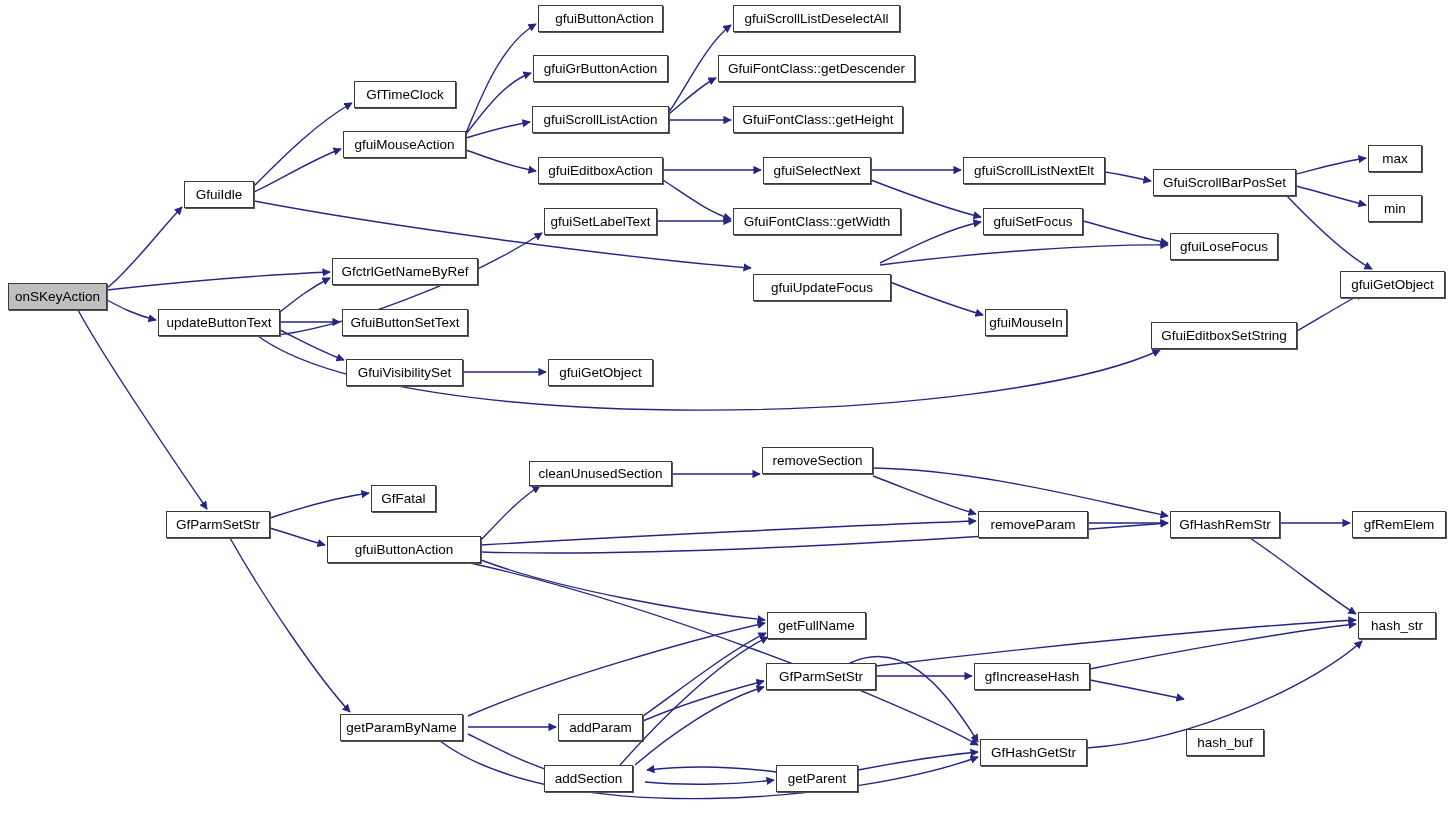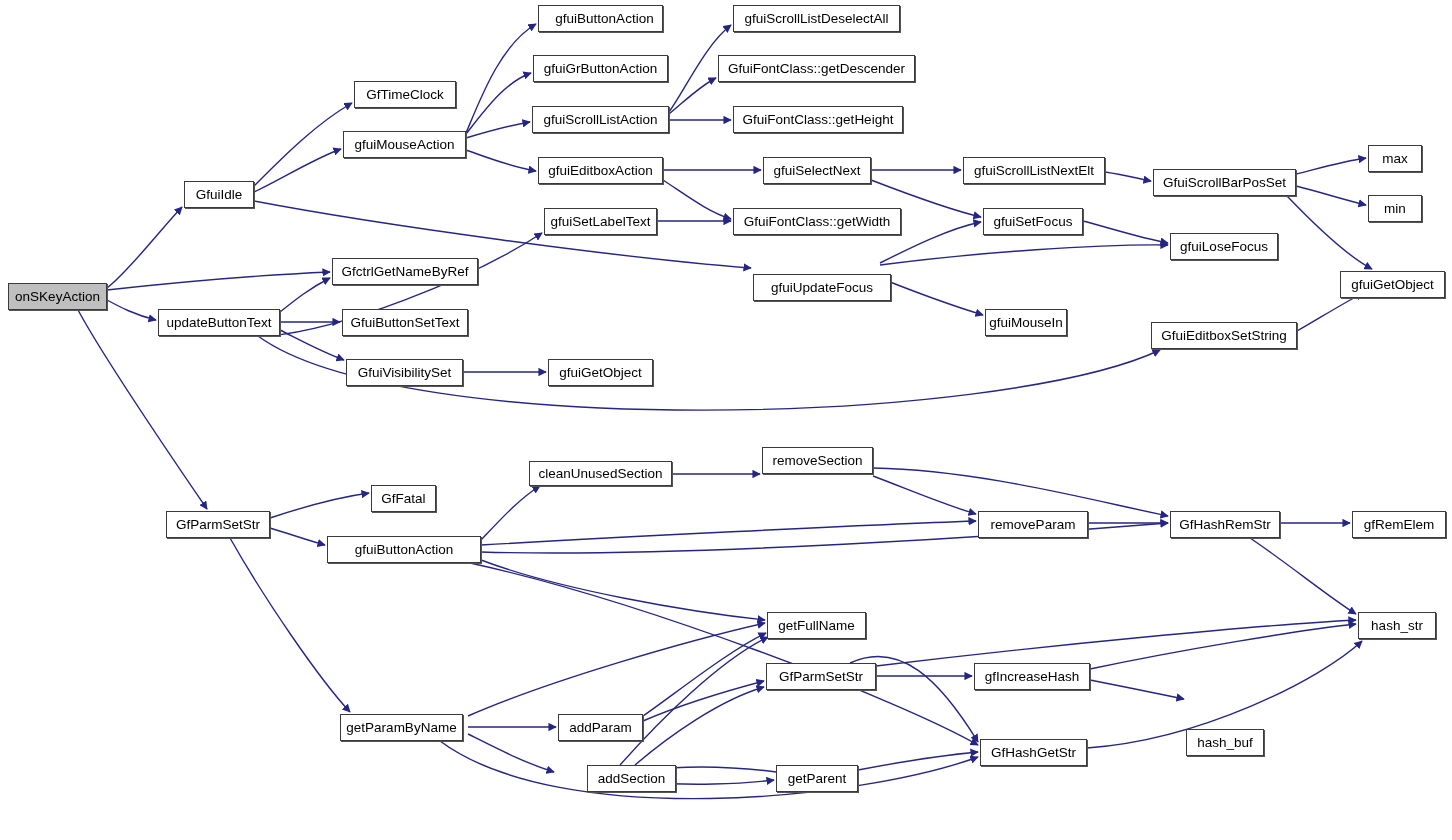--- a/index.html
+++ b/index.html
@@ -147,21 +147,21 @@
       </div>
       <div class="node" style="left: 529px; top: 461px; width: 143px; height: 25px;">
         <span>cleanUnusedSection</span>
       </div>
       <div class="node" style="left: 767px; top: 612px; width: 99px; height: 27px;">
         <span>getFullName</span>
       </div>
       <div class="node" style="left: 558px; top: 714px; width: 85px; height: 27px;">
         <span>addParam</span>
       </div>
-      <div class="node" style="left: 587px; top: 765px; width: 89px; height: 27px;">
+      <div class="node" style="left: 544px; top: 765px; width: 89px; height: 27px;">
         <span>addSection</span>
       </div>
       <div class="node" style="left: 733px; top: 5px; width: 167px; height: 27px;">
         <span>gfuiScrollListDeselectAll</span>
       </div>
       <div class="node" style="left: 718px; top: 55px; width: 197px; height: 27px;">
         <span>GfuiFontClass::getDescender</span>
       </div>
       <div class="node" style="left: 733px; top: 106px; width: 170px; height: 27px;">
         <span>GfuiFontClass::getHeight</span>

